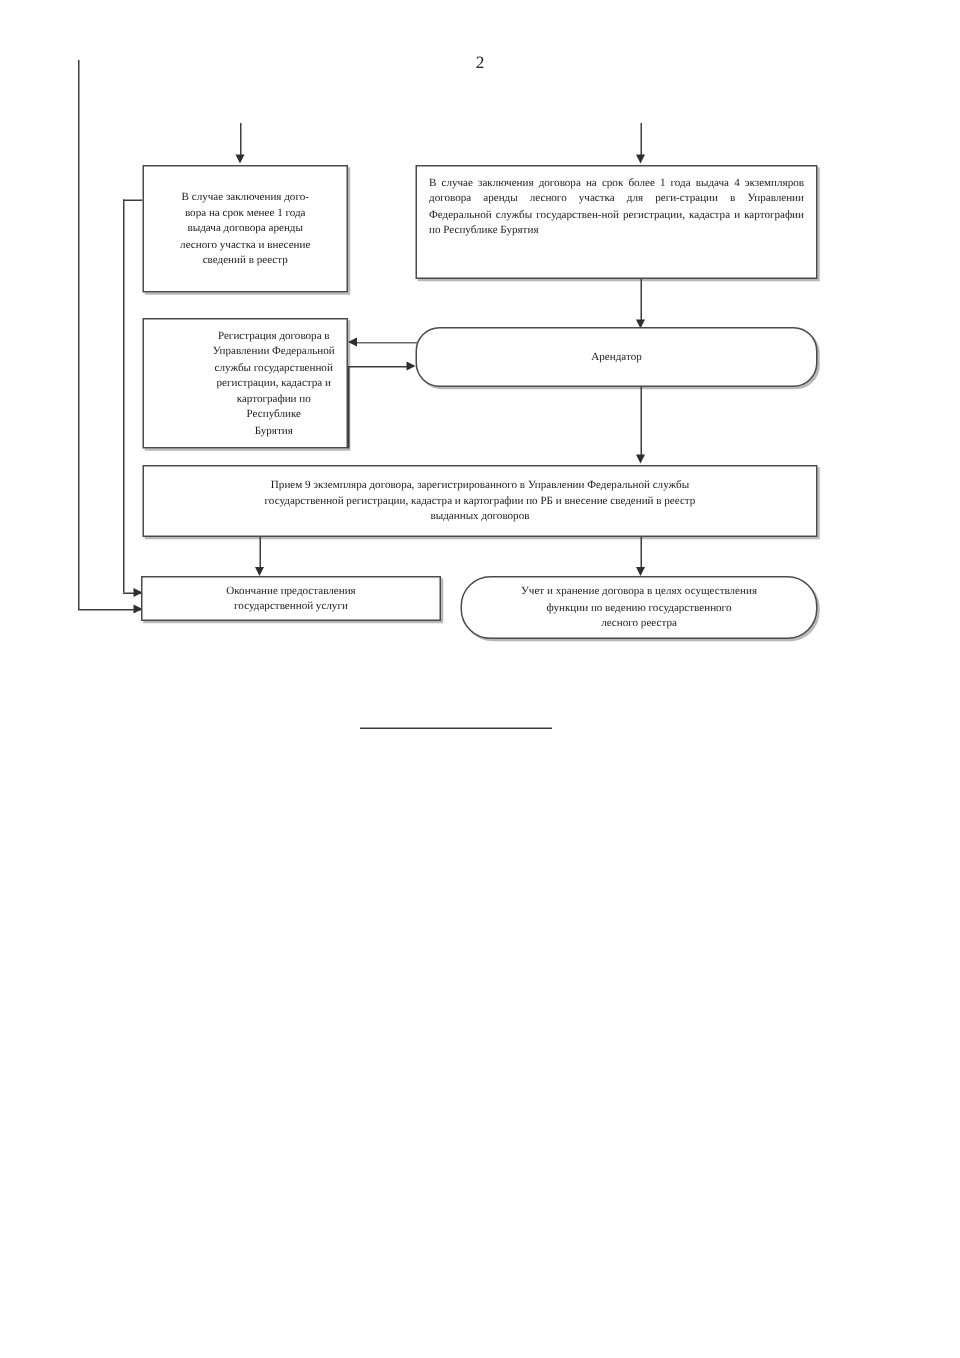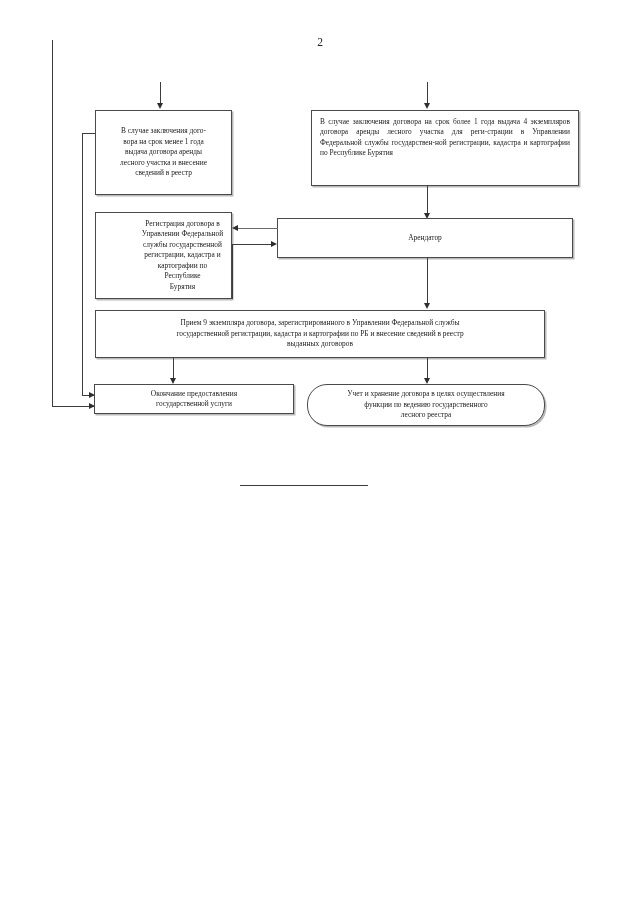--- a/index.html
+++ b/index.html
@@ -132,37 +132,37 @@
   <div class="arrow-down" style="left:423.5px; top:103px;"></div>
 
   <div class="box" style="left:95px; top:110px; width:137px; height:85px;align-items:center;">
     <span class="txt">В случае заключения дого-
 вора на срок менее 1 года
 выдача договора аренды
 лесного участка и внесение
 сведений в реестр</span>
   </div>
 
-  <div class="box justify topalign" style="left:277px; top:110px; width:268px; height:76px; padding:6px 8px;margin-left:34px;">
+  <div class="box justify topalign" style="left:277px; top:110px; width:268px; height:76px; padding:6px 8px;">
     <span class="txt">В случае заключения договора на срок более 1 года выдача 4 экземпляров договора аренды лесного участка для реги-страции в Управлении Федеральной  службы государствен-ной регистрации, кадастра и картографии по Республике Бурятия</span>
   </div>
 
   <div class="line-v" style="left:427px; top:186px; height:29px;"></div>
   <div class="arrow-down" style="left:423.5px; top:213px;"></div>
 
   <div class="box" style="left:95px; top:212px; width:137px; height:87px;padding-left:44px;">
     <span class="txt">Регистрация договора в
 Управлении Федеральной
 службы государственной
 регистрации, кадастра и
 картографии по Республике
 Бурятия</span>
   </div>
 
-  <div class="box" style="left:277px; top:218px; width:296px; height:40px;">
+  <div class="box" style="left:277px; top:218px; width:268px; height:40px;border-radius:16px;">
     <span class="txt">Арендатор</span>
   </div>
 
   <div class="line-h thin" style="left:238px; top:228px; width:40px;"></div>
   <div class="arrow-left" style="left:232px; top:224.5px;"></div>
 
   <div class="line-h" style="left:232px; top:244px; width:40px;"></div>
   <div class="arrow-right" style="left:271px; top:240.5px;"></div>
 
   <div class="line-v" style="left:232px; top:244px; height:55px;"></div>

